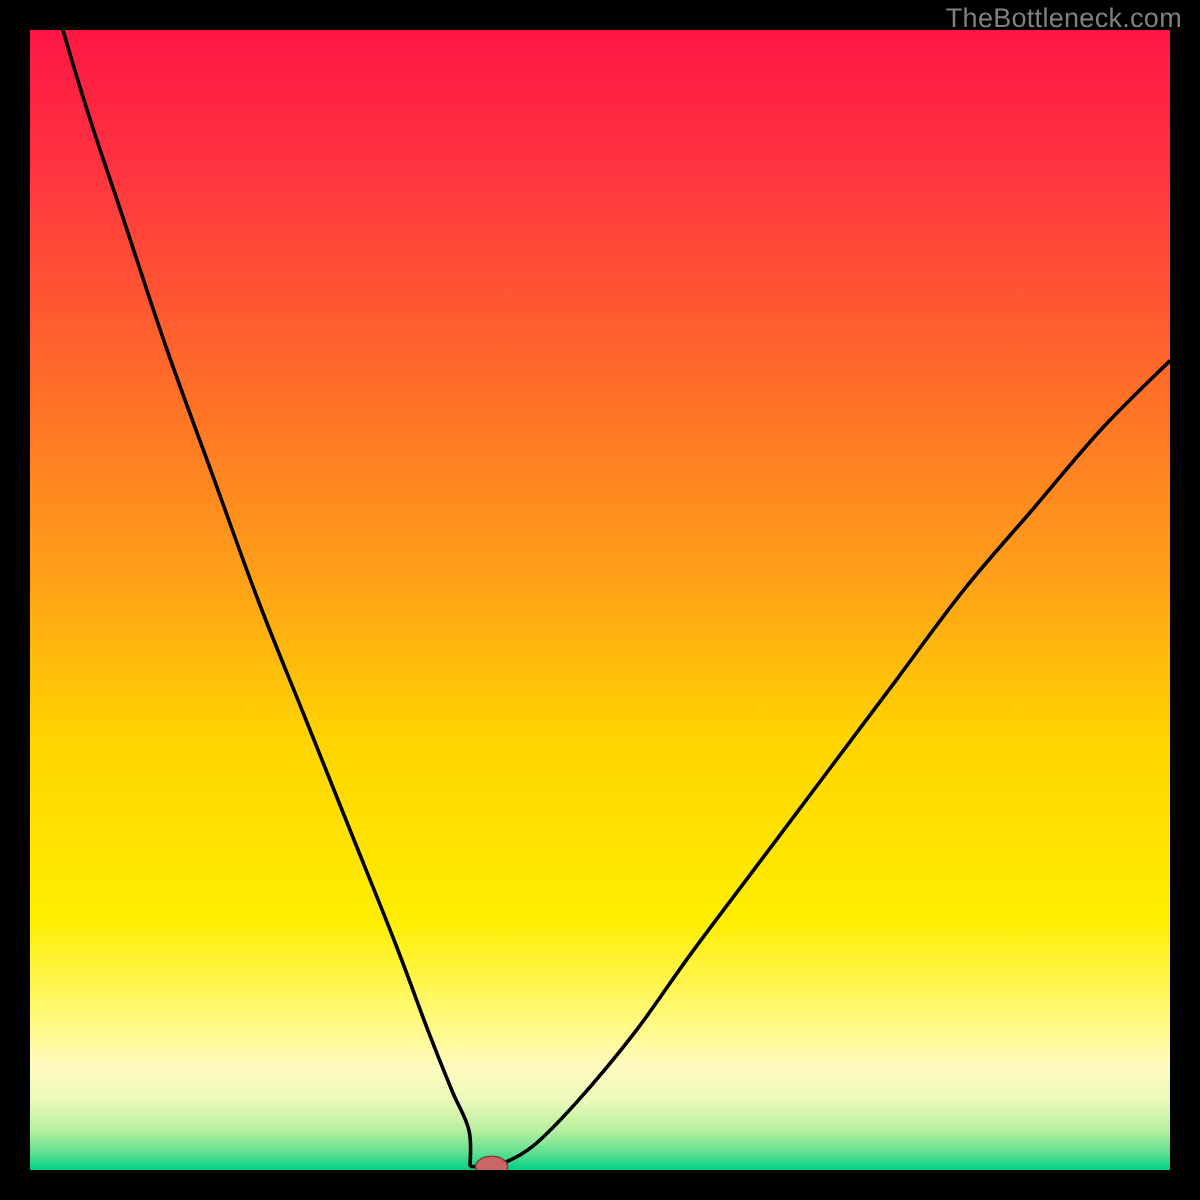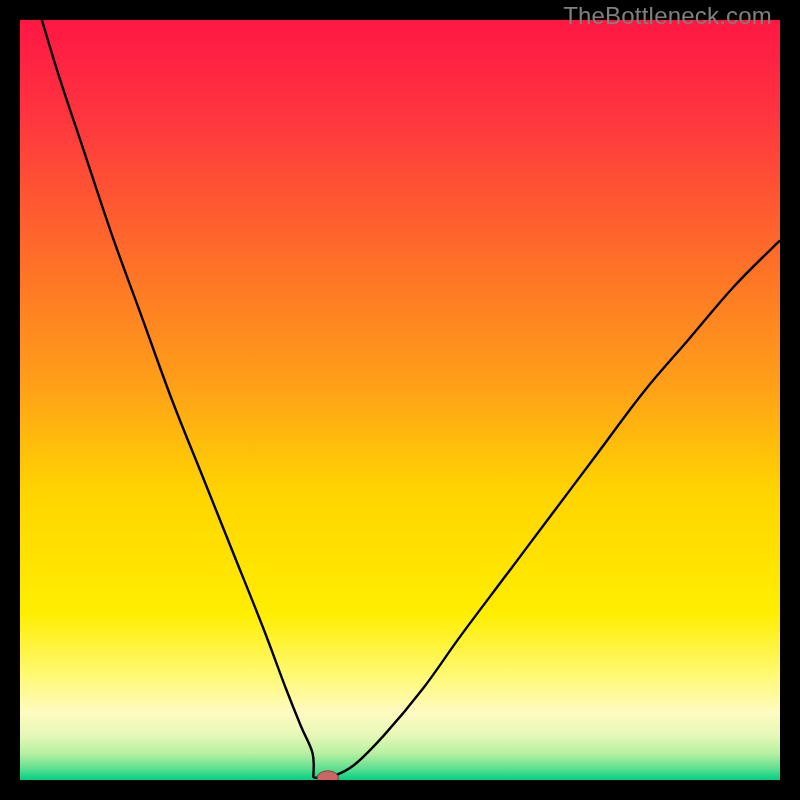--- a/index.html
+++ b/index.html
@@ -22,23 +22,23 @@
   .plot-area {
     position: absolute;
     left: 0;
     top: 0;
     width: 760px;
     height: 760px;
   }
   .watermark {
     position: absolute;
     top: 2px;
-    right: 28px;
+    right: 12px;
     color: #808080;
-    font-size: 24px;
+    font-size: 18px;
     font-weight: 500;
     letter-spacing: 0.2px;
     user-select: none;
   }
   svg {
     display: block;
   }
 </style>
 </head>
 <body>

